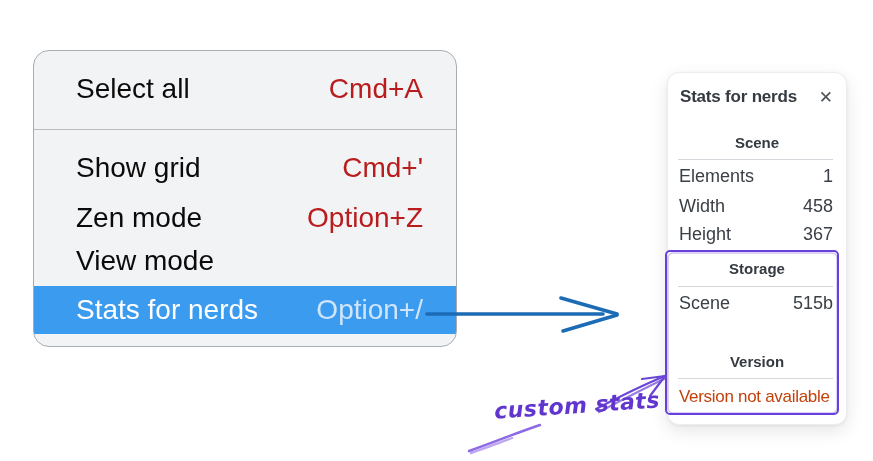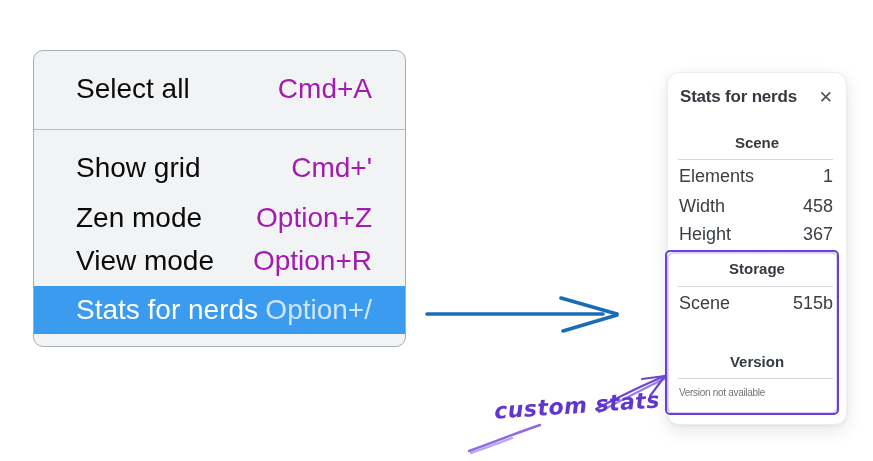--- a/index.html
+++ b/index.html
@@ -9,34 +9,34 @@
     width: 873px; height: 461px;
     position: relative;
     overflow: hidden;
     color: #111;
   }
   .stage { position: absolute; inset: 0; }
 
   
   .menu {
     position: absolute; left: 33px; top: 50px;
-    width: 373px; height: 297px;
+    width: 424px; height: 297px;
     background: #f2f3f4;
     border: 1.5px solid #a7adb3;
-    border-radius: 10px;
+    border-radius: 16px;
     overflow: hidden;
   }
   .menu-item {
     position: absolute; left: 0; right: 0; height: 40px;
     display: flex; align-items: center; justify-content: space-between;
     padding: 0 33px 0 42px;
     font-size: 28px; line-height: 1;
   }
   .menu-item .label { color: #0b0b0c; }
-  .menu-item .shortcut { color: #a21caf; }
+  .menu-item .shortcut { color: #b91c1c; }
   .mi-0 { top: 18px; }
   .menu-divider {
     position: absolute; left: 0; right: 0; top: 78px;
     border-top: 1.5px solid #b9bdc0;
   }
   .mi-1 { top: 97px; }
   .mi-2 { top: 147px; }
   .mi-3 { top: 190px; }
   .mi-4 { top: 235px; height: 48px; background: #3b9bee; }
   .mi-4 .label { color: #ffffff; }
@@ -84,21 +84,21 @@
   .r-width   { top: 123px; }
   .r-height  { top: 151px; }
   .h-storage { top: 187px; }
   .d-storage { top: 213px; }
   .r-scene   { top: 220px; }
   .r-total   { top: 248px; }
   .h-version { top: 280px; }
   .d-version { top: 305px; }
   .r-note {
     position: absolute; left: 11px; right: 6px; top: 314px;
-    font-size: 10px; letter-spacing: -0.3px; color: #737373;
+    font-size: 17px; letter-spacing: -0.3px; color: #c2410c;
   }
 
   
   .purple-box { position: absolute; left: 663px; top: 247px; pointer-events: none; }
   .purple-arrow { position: absolute; left: 585px; top: 363px; pointer-events: none; }
   .purple-tail { position: absolute; left: 462px; top: 418px; pointer-events: none; }
   .annotation-text {
     position: absolute; left: 494px; top: 393px;
     font-family: "DejaVu Sans", sans-serif;
     font-size: 22px; font-style: italic; font-weight: bold;
@@ -121,21 +121,20 @@
     <div class="menu-item mi-1">
       <span class="label">Show grid</span>
       <span class="shortcut">Cmd+'</span>
     </div>
     <div class="menu-item mi-2">
       <span class="label">Zen mode</span>
       <span class="shortcut">Option+Z</span>
     </div>
     <div class="menu-item mi-3">
       <span class="label">View mode</span>
-      <span class="shortcut">Option+R</span>
     </div>
     <div class="menu-item mi-4">
       <span class="label">Stats for nerds</span>
       <span class="shortcut">Option+/</span>
     </div>
   </div>
 
   <svg class="blue-arrow" width="205" height="40" viewBox="0 0 205 40">
     <g stroke="#1c6cb5" stroke-width="3.6" fill="none" stroke-linecap="round">
       <line x1="7" y1="18" x2="183" y2="18"></line>

